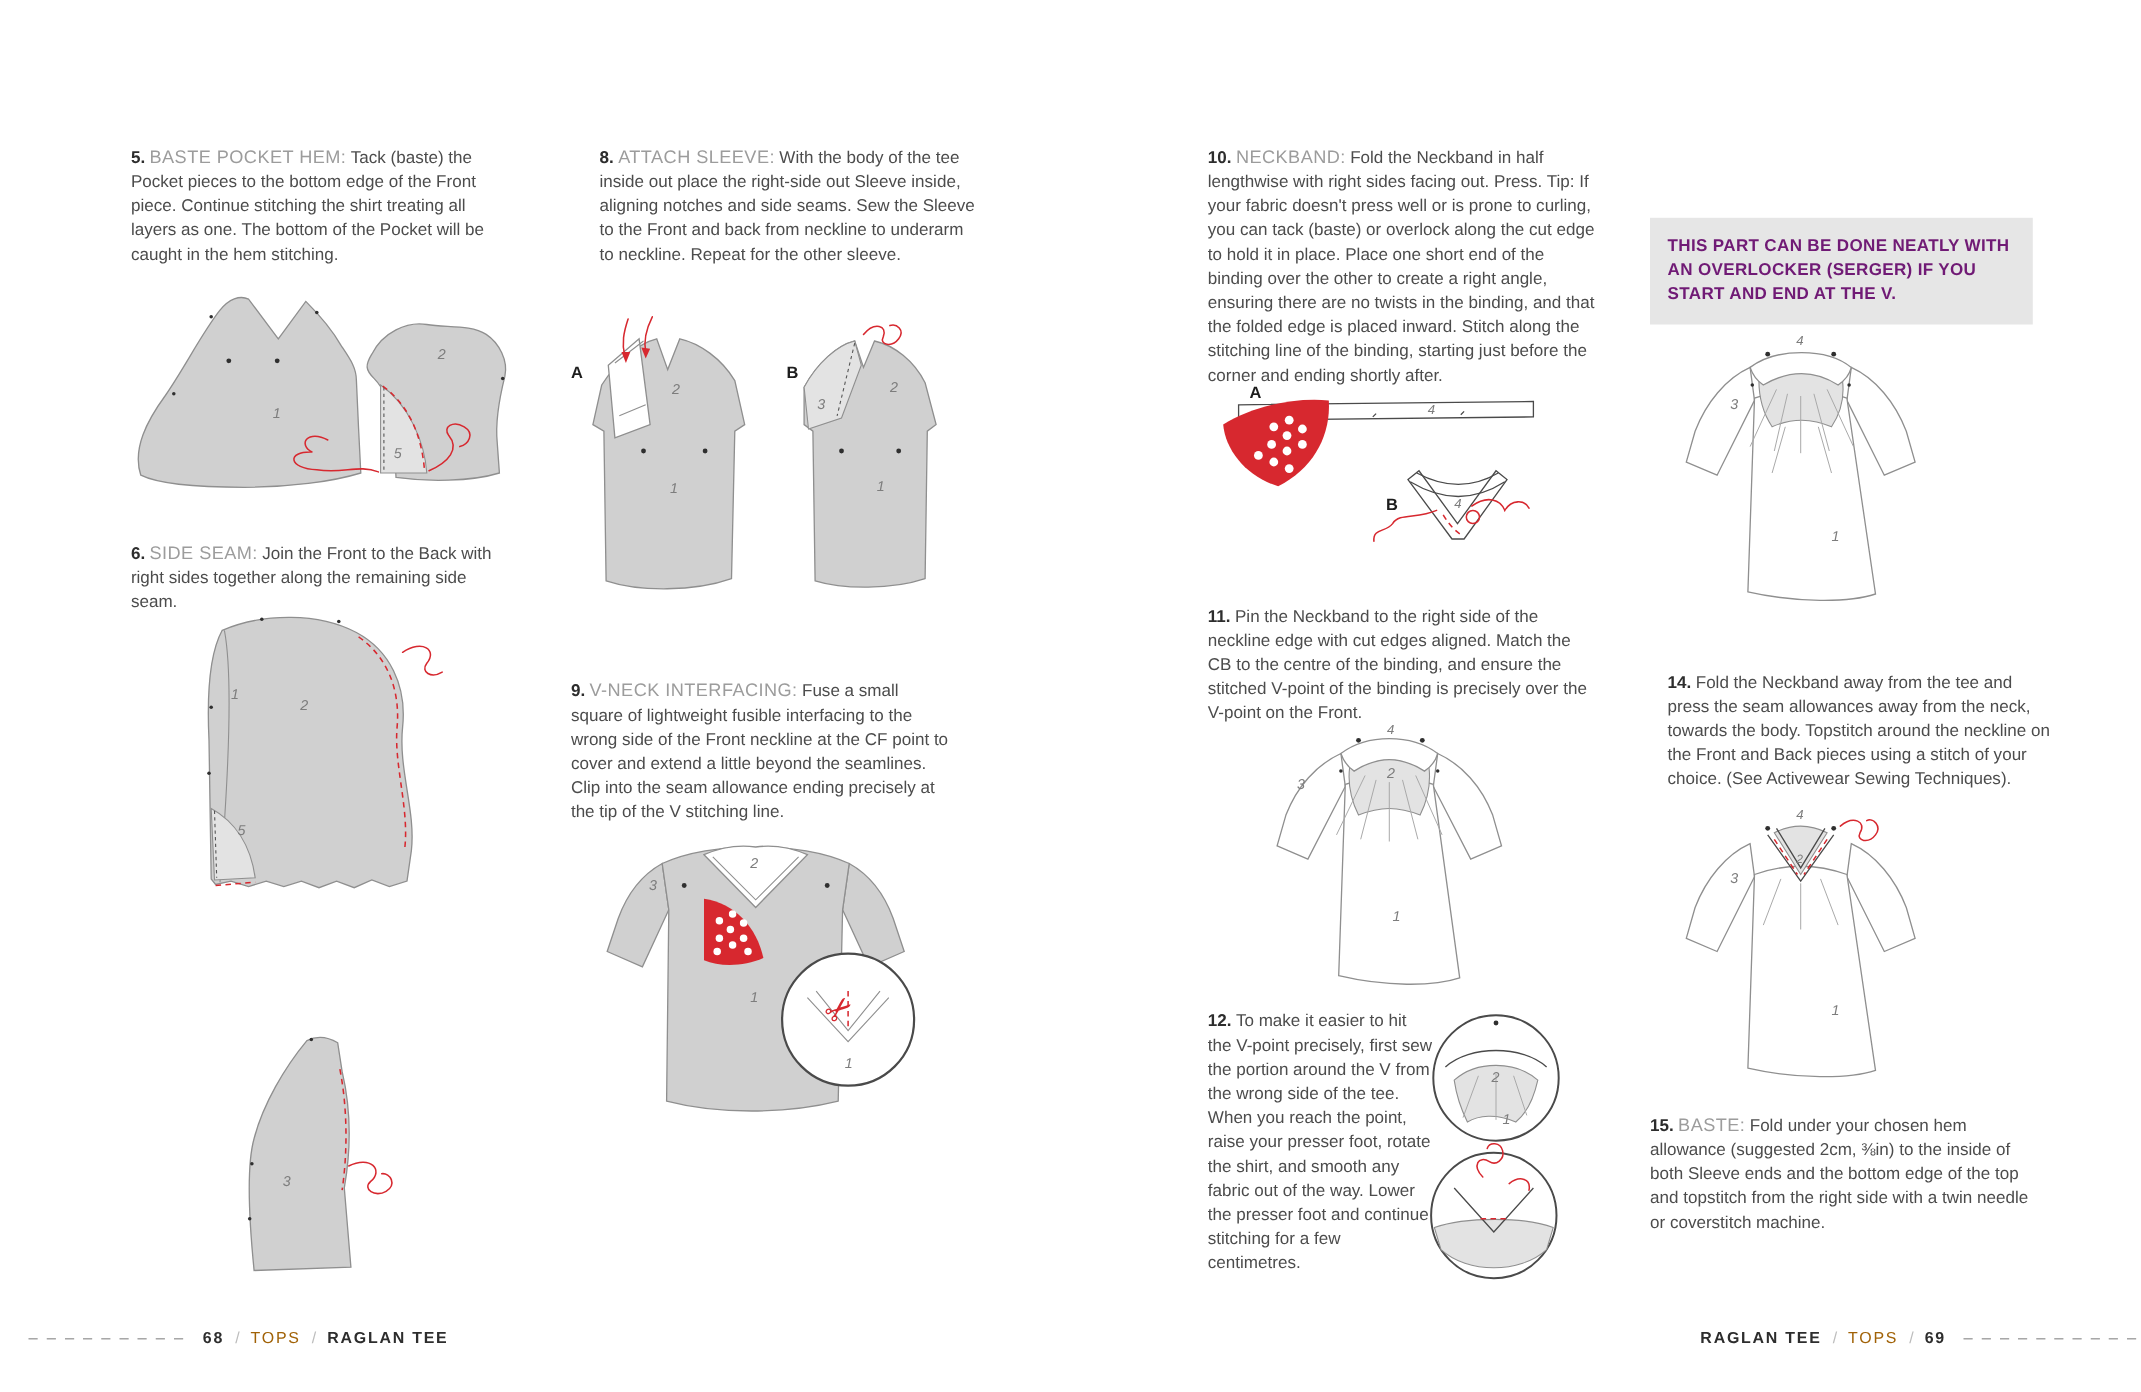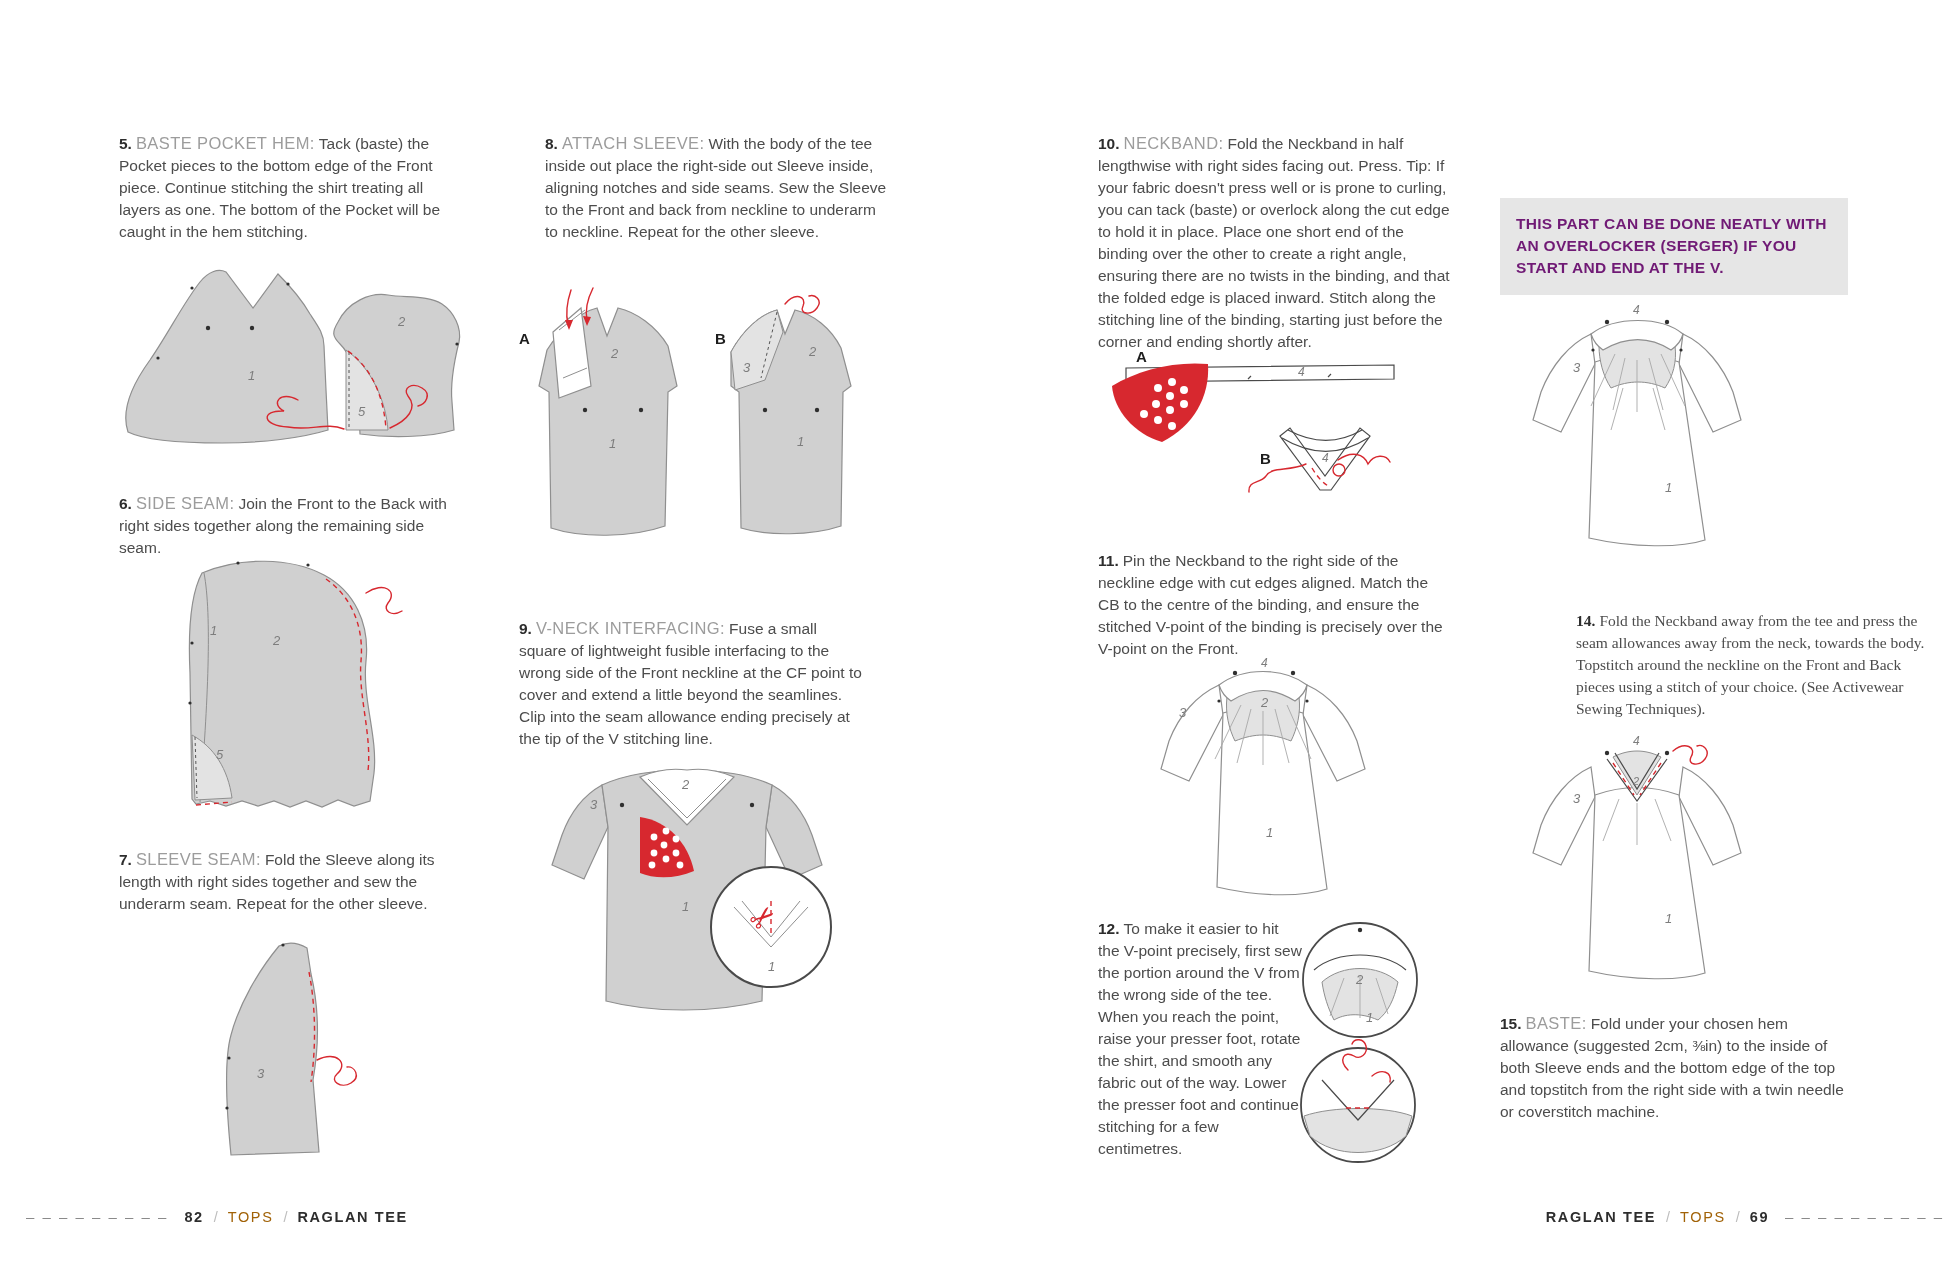--- a/index.html
+++ b/index.html
@@ -81,23 +81,20 @@
     <path class="reddash" d="M56 252 L92 249"></path>
     <circle class="dot" cx="52" cy="90" r="1.6"></circle>
       <circle class="dot" cx="50" cy="150" r="1.6"></circle>
     <circle class="dot" cx="98" cy="10" r="1.6"></circle>
       <circle class="dot" cx="168" cy="12" r="1.6"></circle>
     <text x="70" y="82">1</text>
     <text x="133" y="92">2</text>
     <text x="76" y="206">5</text>
   </svg>
 
-  <div class="step" style="left:119px; top:848px; width:346px;">
-    <p><span class="num">7.</span><span class="title">SLEEVE SEAM:</span><span class="body">Fold the Sleeve along its length with right sides together and sew the underarm seam. Repeat for the other sleeve.</span></p>
-  </div>
 
   <svg class="ill" style="left:219px; top:938px;" width="160" height="238" viewBox="0 0 160 238">
     <path class="piece" d="M60 8 C40 32 20 66 12 97 C5 122 7 167 12 217 L100 214 L94 142 C100 108 100 70 92 36 L88 10 C78 4 68 4 60 8 Z"></path>
     <path class="reddash" d="M90 34 C97 70 97 110 92 144"></path>
     <path class="red" d="M98 122 C118 112 130 126 118 136 C110 143 122 151 132 145 C142 139 136 128 128 129"></path>
     <circle class="dot" cx="10" cy="120" r="1.6"></circle>
       <circle class="dot" cx="8" cy="170" r="1.6"></circle>
     <circle class="dot" cx="64" cy="7" r="1.6"></circle>
     <text x="38" y="140">3</text>
   </svg>
@@ -272,21 +269,21 @@
     </g>
     <circle class="dot" cx="92" cy="22" r="2.2"></circle>
       <circle class="dot" cx="152" cy="22" r="2.2"></circle>
     <circle class="dot" cx="78" cy="50" r="1.6"></circle>
       <circle class="dot" cx="166" cy="50" r="1.6"></circle>
     <text x="118" y="14" style="font-size:12px;">4</text>
     <text x="58" y="72">3</text>
     <text x="150" y="192">1</text>
   </svg>
 
-  <div class="step" style="left:1576px; top:610px; width:350px;font-family:Liberation Serif, serif;">
+  <div class="step" style="left:1516px; top:610px; width:350px;">
     <p><span class="num">14.</span><span class="body">Fold the Neckband away from the tee and press the seam allowances away from the neck, towards the body. Topstitch around the neckline on the Front and Back pieces using a stitch of your choice. (See Activewear Sewing Techniques).</span></p>
   </div>
 
   <svg class="ill" style="left:1515px; top:733px;" width="248" height="268" viewBox="0 0 248 268">
     <path class="white" d="M76 34 C54 44 36 66 26 92 L18 120 L46 132 L80 64 Z"></path>
     <path class="white" d="M168 34 C190 44 208 66 218 92 L226 120 L198 132 L164 64 Z"></path>
     <path class="white" d="M80 62 L74 238 C118 248 166 248 190 240 L164 62 C136 52 108 52 80 62 Z"></path>
     <path class="piecelight" d="M98 24 C114 16 130 16 146 24 L122 62 Z"></path>
     <path class="lined" d="M92 26 L122 68 L152 26 M100 20 L122 56 L144 20"></path>
     <path class="reddash" d="M98 30 L119 62 M146 30 L125 62"></path>
@@ -303,21 +300,21 @@
     <text x="58" y="70">3</text>
     <text x="150" y="190">1</text>
   </svg>
 
   <div class="step" style="left:1500px; top:1012px; width:350px;">
     <p><span class="num">15.</span><span class="title">BASTE:</span><span class="body">Fold under your chosen hem allowance (suggested 2cm, ⅜in) to the inside of both Sleeve ends and the bottom edge of the top and topstitch from the right side with a twin needle or coverstitch machine.</span></p>
   </div>
 
   <div class="footer" style="left:24px;">
     <span class="dashes">– – – – – – – – –</span>
-    <span class="pnum" style="margin-left:14px;">82</span>
+    <span class="pnum" style="margin-left:14px;">68</span>
     <span class="slash">/</span>
     <span class="sec">TOPS</span>
     <span class="slash">/</span>
     <span class="chap">RAGLAN TEE</span>
   </div>
 
   <div class="footer" style="right:0px;">
     <span class="chap">RAGLAN TEE</span>
     <span class="slash">/</span>
     <span class="sec">TOPS</span>

